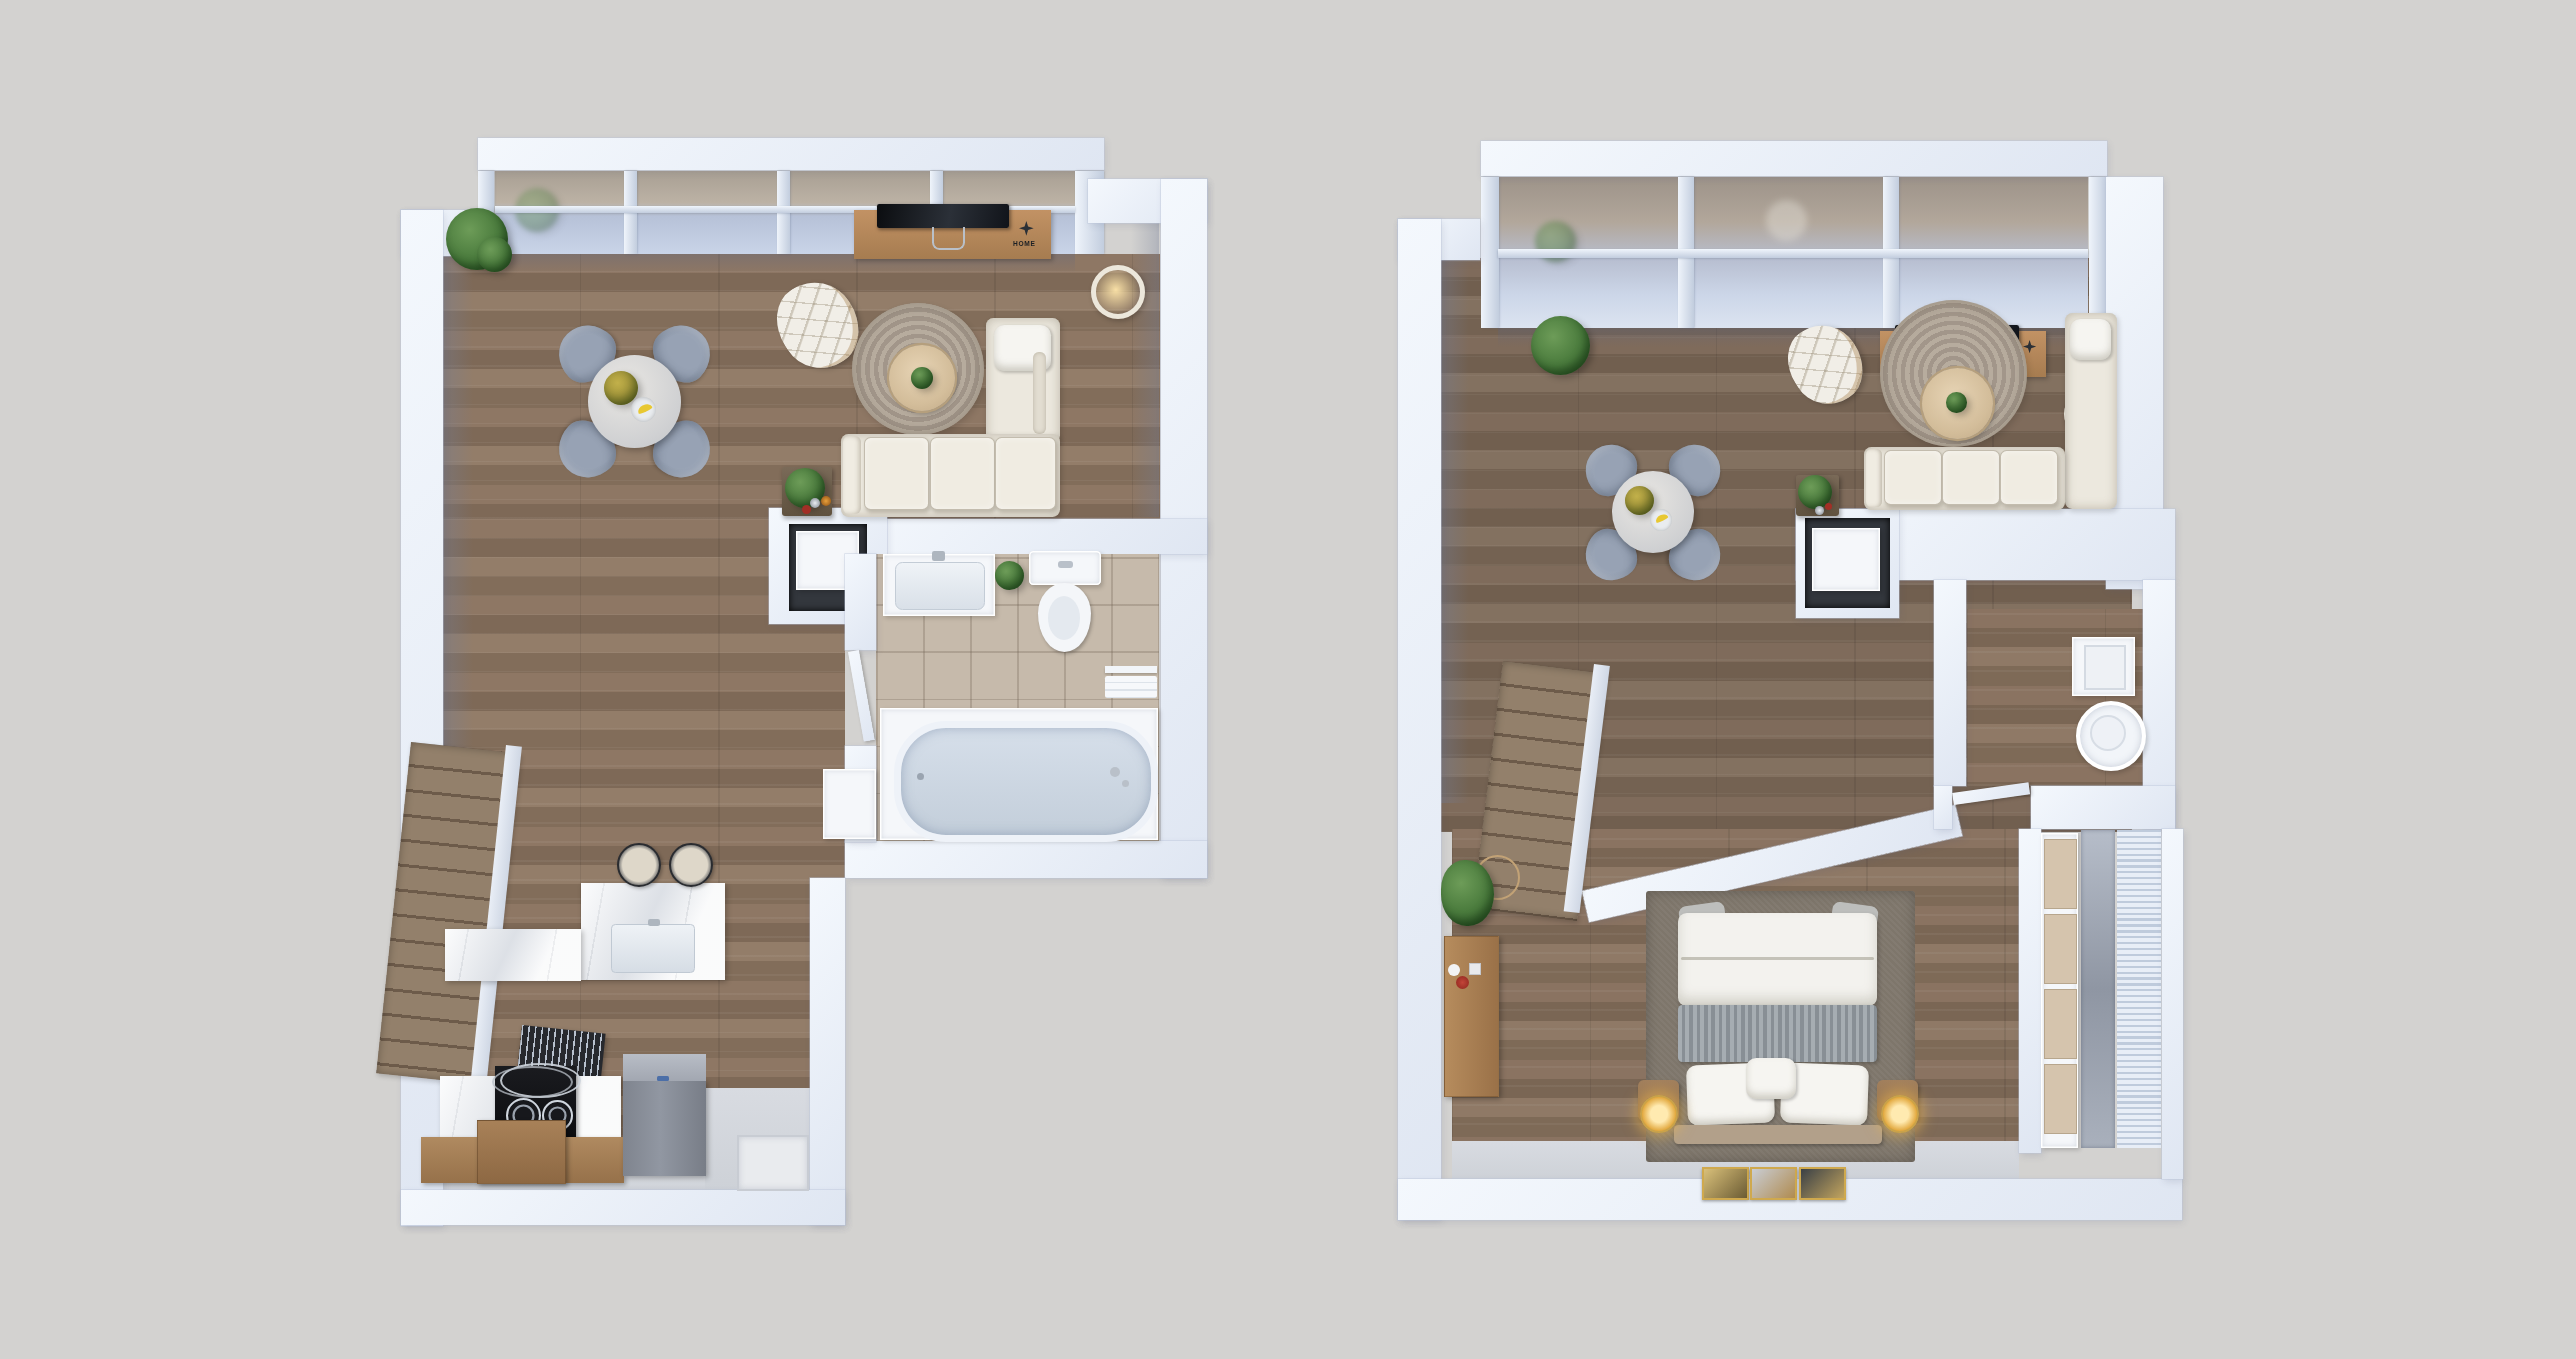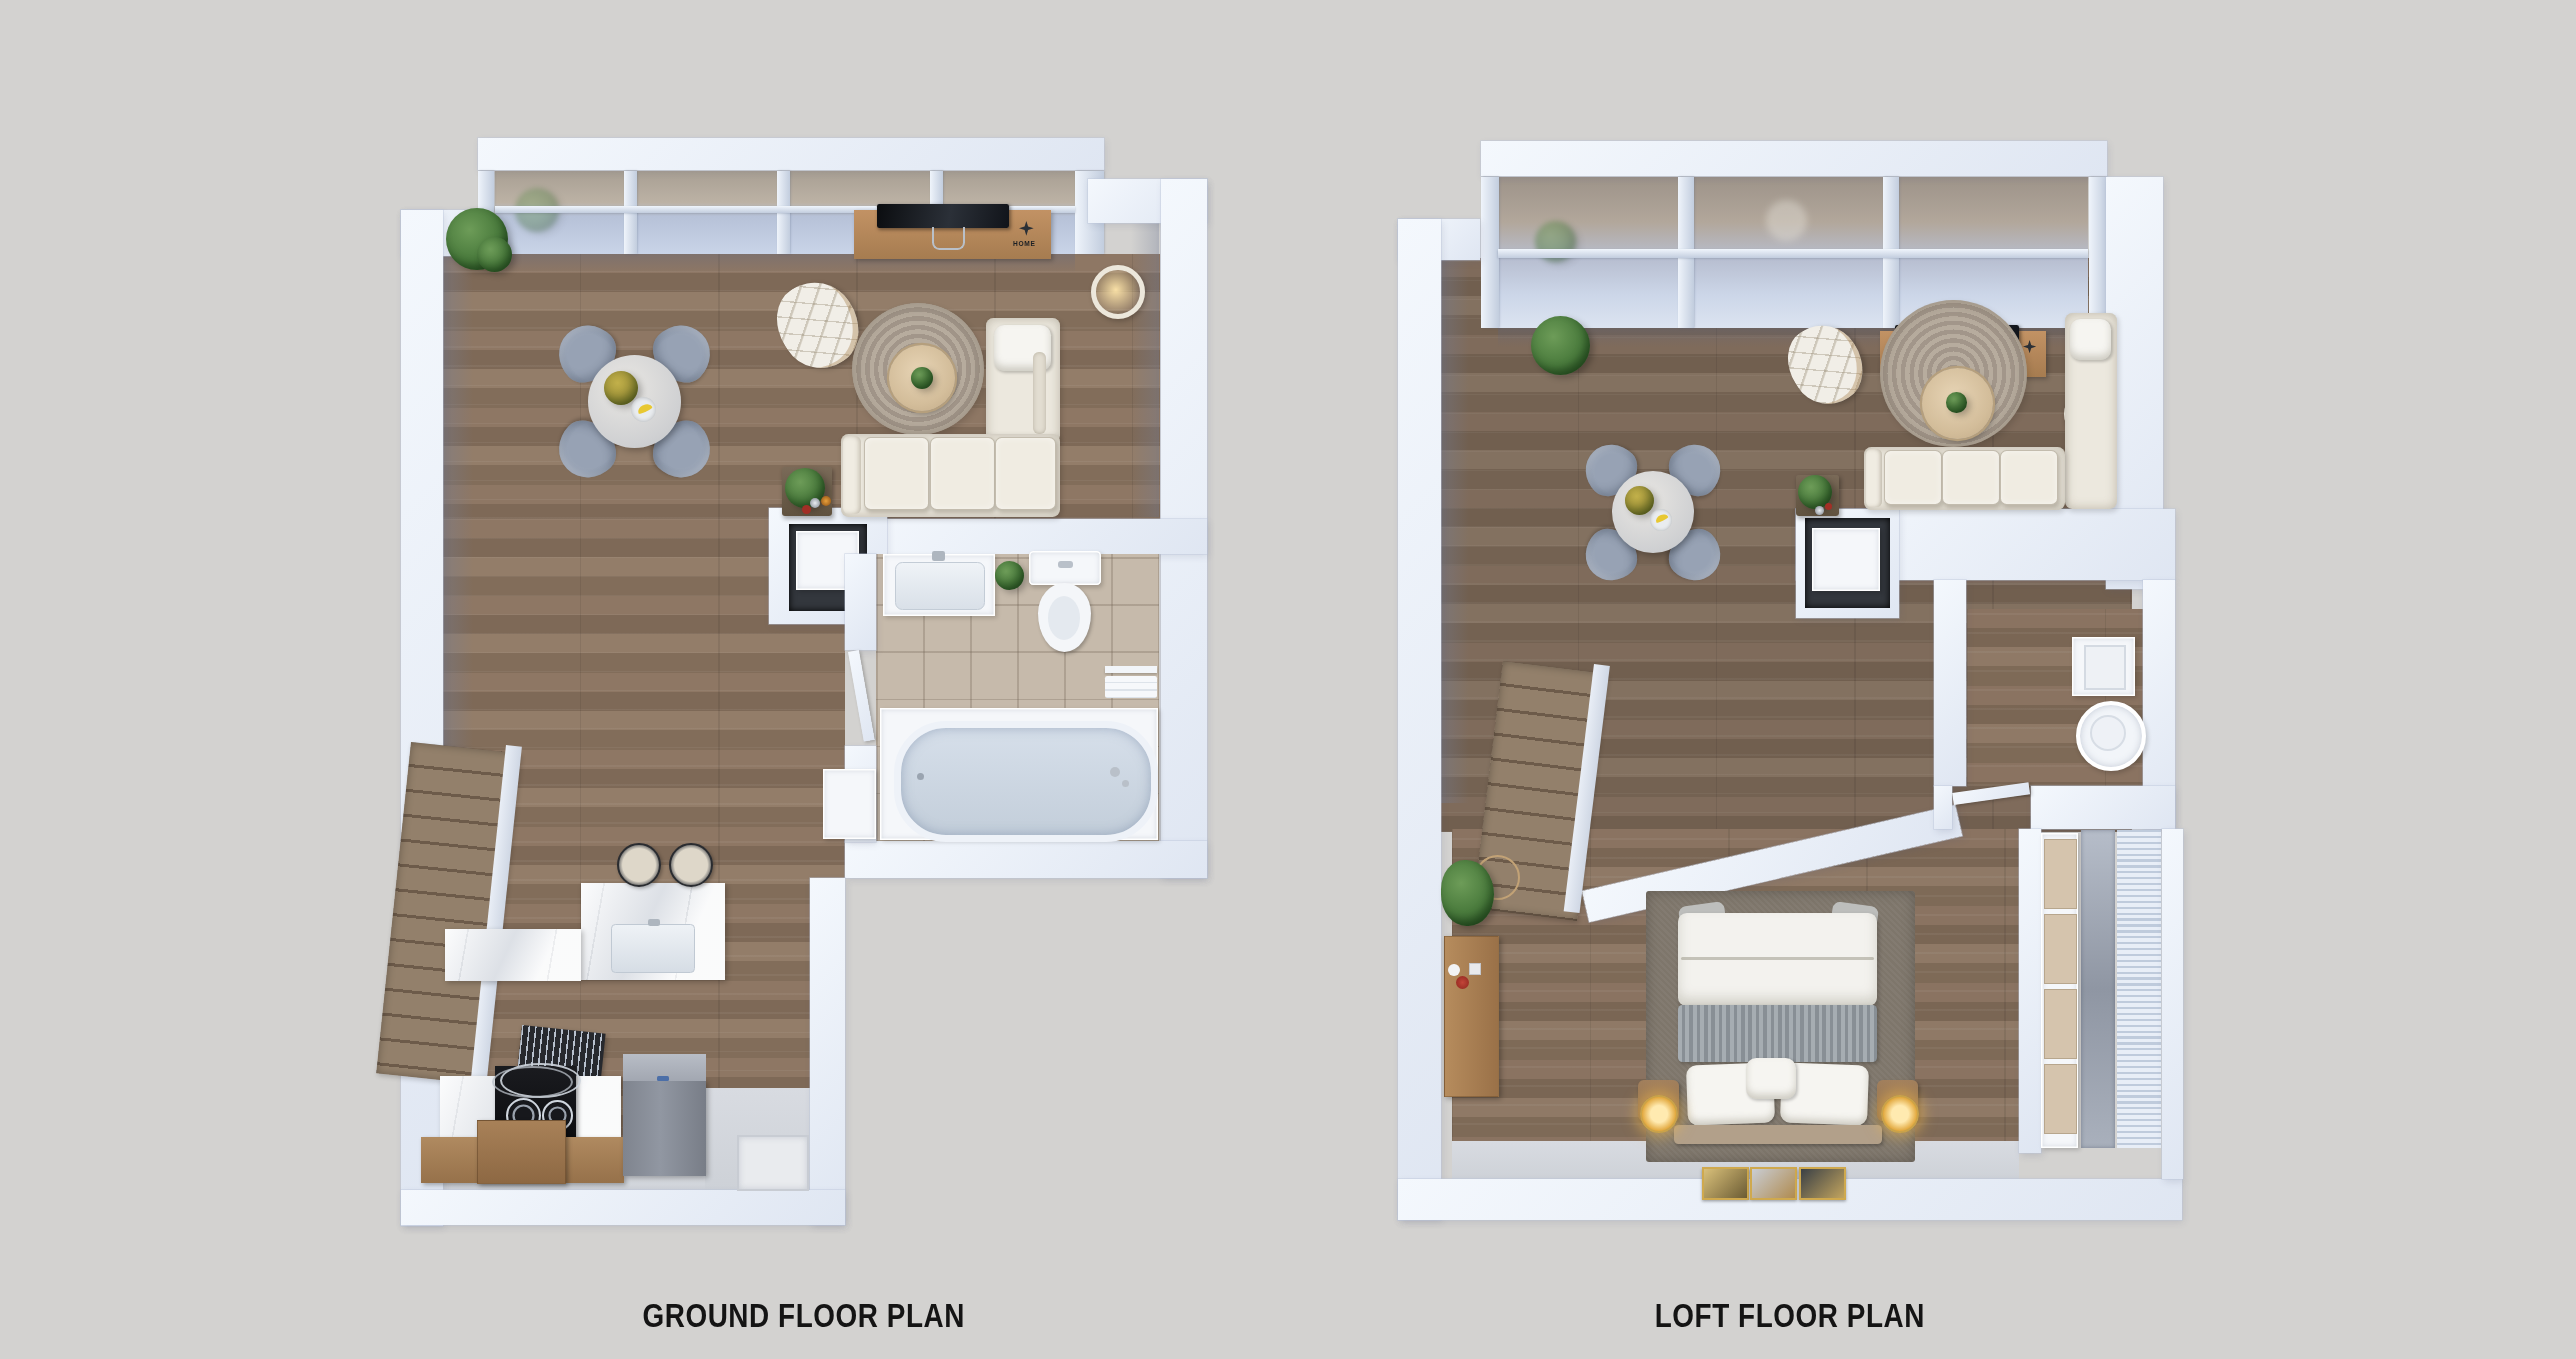--- a/index.html
+++ b/index.html
@@ -321,21 +321,15 @@
     <div class="abs frame" style="left:1799px;top:1167px;width:43px;height:29px;background-image:linear-gradient(135deg,#3a4046,#c2a45e)"></div>
 
     <div class="abs" style="left:1444px;top:936px;width:53px;height:159px;background:linear-gradient(90deg,#b68c5d,#9a7148);box-shadow:2.2px 2.2px 5.2px rgba(0,0,0,.3);border:0.7px solid rgba(90,60,30,.35)"></div>
     <div class="abs" style="left:1448px;top:964px;width:11.8px;height:11.8px;border-radius:50%;background:#f2f3f5"></div>
     <div class="abs" style="left:1469px;top:963px;width:10.3px;height:10.3px;background:#e8e9ec;border:0.7px solid #c5c7cc"></div>
     <div class="abs" style="left:1456px;top:976px;width:13.2px;height:13.2px;border-radius:50%;background:radial-gradient(circle,#c24438,#8c261d)"></div>
     <div class="abs" style="left:1475px;top:855px;width:41px;height:41px;border-radius:50%;border:2.9px solid #c2a276;background:rgba(0,0,0,0)"></div>
     <div class="abs plant" style="left:1441px;top:860px;width:53px;height:66px;border-radius:46% 54% 50% 50%"></div>
   </div>
 
-  <div class="abs label-wrap" style="left:401px;top:1298px;width:806px">
-    <span class="plan-label" style="display:inline-block">GROUND FLOOR PLAN</span>
-  </div>
-  <div class="abs label-wrap" style="left:1398px;top:1298px;width:784px">
-    <span class="plan-label" style="display:inline-block">LOFT FLOOR PLAN</span>
-  </div>
 
 </div>
 
 
 </body></html>

